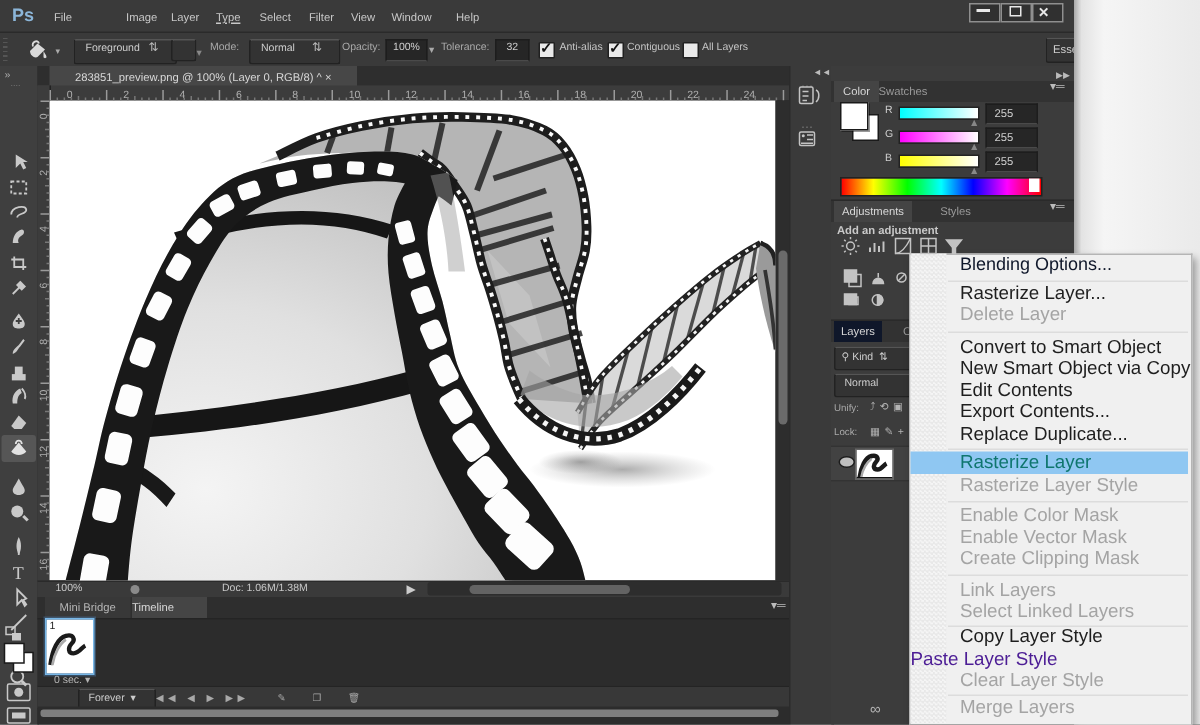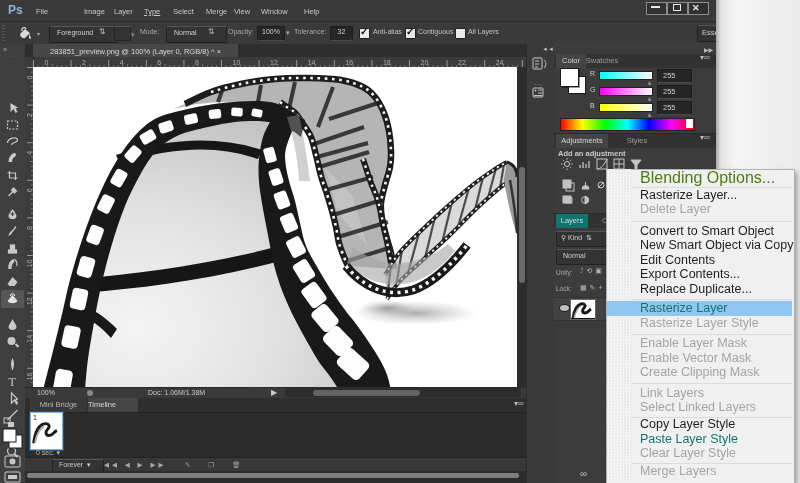--- a/index.html
+++ b/index.html
@@ -16,21 +16,21 @@
 <div class="abs" id="pswin" style="left:0;top:0;width:716px;height:483px;background:#3a3a3a;box-shadow:2px 0 6px rgba(0,0,0,.35);"></div>
 
 <div class="abs" style="left:0;top:0;width:716px;height:21px;background:#3a3a3a;border-bottom:1px solid #2a2a2a;"></div>
 <div class="abs" style="left:8px;top:3px;font-size:12px;font-weight:bold;color:#8cb6d9;letter-spacing:0px;">Ps</div>
 <div class="abs" style="left:36px;top:7px;font-size:7.5px;color:#c8c8c8;">File</div>
 <div class="abs" style="left:59px;top:7px;font-size:7.5px;color:#c8c8c8;margin-top:44px;">Edit</div>
 <div class="abs" style="left:84px;top:7px;font-size:7.5px;color:#c8c8c8;">Image</div>
 <div class="abs" style="left:114px;top:7px;font-size:7.5px;color:#c8c8c8;">Layer</div>
 <div class="abs" style="left:144px;top:7px;font-size:7.5px;color:#c8c8c8;text-decoration:underline;">Type</div>
 <div class="abs" style="left:173px;top:7px;font-size:7.5px;color:#c8c8c8;">Select</div>
-<div class="abs" style="left:206px;top:7px;font-size:7.5px;color:#c8c8c8;">Merge</div>
+<div class="abs" style="left:206px;top:7px;font-size:7.5px;color:#c8c8c8;">Filter</div>
 <div class="abs" style="left:234px;top:7px;font-size:7.5px;color:#c8c8c8;">View</div>
 <div class="abs" style="left:261px;top:7px;font-size:7.5px;color:#c8c8c8;">Window</div>
 <div class="abs" style="left:304px;top:7px;font-size:7.5px;color:#c8c8c8;">Help</div>
 
 <div class="abs" style="left:646px;top:2px;width:19px;height:11px;background:#303030;border:1px solid #8f8f8f;"></div>
 <div class="abs" style="left:667px;top:2px;width:19px;height:11px;background:#303030;border:1px solid #8f8f8f;"></div>
 <div class="abs" style="left:688px;top:2px;width:19px;height:11px;background:#303030;border:1px solid #8f8f8f;"></div>
 <div class="abs" style="left:651px;top:6px;width:9px;height:2px;background:#e8e8e8;"></div>
 <div class="abs" style="left:673px;top:4px;width:6px;height:5px;border:1.5px solid #e8e8e8;"></div>
 <div class="abs" style="left:692px;top:3px;color:#e8e8e8;font-size:9px;font-weight:bold;">✕</div>
@@ -137,62 +137,62 @@
 <div class="abs" style="left:556px;top:134px;width:52px;height:14px;background:#444;color:#d8d8d8;font-size:7.5px;line-height:14px;text-align:center;">Adjustments</div>
 <div class="abs" style="left:622px;top:134px;width:30px;height:14px;color:#9a9a9a;font-size:7.5px;line-height:14px;text-align:center;">Styles</div>
 <div class="abs" style="left:700px;top:136px;width:12px;height:7px;color:#bbb;font-size:8px;line-height:4px;">▾═</div>
 <div class="abs" style="left:554px;top:148px;width:162px;height:65px;background:#3c3c3c;"></div>
 <div class="abs" style="left:558px;top:149px;font-size:7.5px;font-weight:bold;color:#c9c9c9;">Add an adjustment</div>
 <div class="abs" id="adjrow1" style="left:560px;top:160px;width:150px;height:13px;"></div>
 <div class="abs" id="adjrow2" style="left:560px;top:176px;width:150px;height:13px;"></div>
 <div class="abs" id="adjrow3" style="left:560px;top:192px;width:150px;height:13px;"></div>
 
 <div class="abs" style="left:554px;top:213px;width:162px;height:15px;background:#323232;border-top:1px solid #2a2a2a;"></div>
-<div class="abs" style="left:556px;top:214px;width:32px;height:14px;background:#0f766e;color:#d8d8d8;font-size:7.5px;line-height:14px;text-align:center;">Layers</div>
+<div class="abs" style="left:556px;top:214px;width:32px;height:14px;background:#0f172a;color:#d8d8d8;font-size:7.5px;line-height:14px;text-align:center;">Layers</div>
 <div class="abs" style="left:596px;top:214px;width:34px;height:14px;color:#9a9a9a;font-size:7.5px;line-height:14px;text-align:center;">Chann</div>
 <div class="abs" style="left:554px;top:228px;width:162px;height:255px;background:#3c3c3c;"></div>
 <div class="abs dd" style="left:556px;top:231px;width:48px;height:12px;font-size:7px;padding:2px 0 0 4px;"><span style="font-size:7px;">⚲</span> Kind&nbsp;&nbsp;⇅</div>
 <div class="abs dd" style="left:556px;top:249px;width:45px;height:12px;font-size:7px;padding:2px 0 0 6px;">Normal</div>
 <div class="abs lab" style="left:556px;top:269px;font-size:6.5px;">Unify:</div>
 <div class="abs" style="left:580px;top:267px;font-size:7px;color:#b5b5b5;letter-spacing:3px;">⤴⟲▣</div>
 <div class="abs lab" style="left:556px;top:285px;font-size:6.5px;">Lock:</div>
 <div class="abs" style="left:580px;top:284px;font-size:7px;color:#b5b5b5;letter-spacing:3px;">▦✎+</div>
 <div class="abs" style="left:554px;top:297px;width:162px;height:22px;background:#424242;border-top:1px solid #333;border-bottom:1px solid #333;"></div>
 <div class="abs" style="left:559px;top:304px;width:9px;height:6px;border:1px solid #1c1c1c;border-radius:60%;background:#bfbfbf;"></div>
 <div class="abs" id="laythumb" style="left:571px;top:300px;width:22px;height:17px;background:#fff;border:1px solid #111;outline:1px solid #666;"></div>
 <div class="abs" style="left:580px;top:468px;font-size:10px;color:#b5b5b5;letter-spacing:8px;">∞&nbsp;fx</div>
 
 <div class="abs" style="left:716px;top:0;width:84px;height:483px;background:linear-gradient(90deg,#a8a8a8 0,#e3e3e3 5px,#f5f5f5 20px,#eaeaea 100%);"></div>
 
 <div class="abs" id="ctxmenu" style="left:606px;top:169px;width:187px;height:314px;background:#f0f0f0;border:1px solid #b5b5b5;border-bottom:none;box-shadow:2px 3px 5px rgba(0,0,0,.35);"></div>
 <div class="abs" style="left:607px;top:169px;width:24px;height:313px;background:conic-gradient(#f5f5f5 0 25%,#e8e8e8 0 50%,#f5f5f5 0 75%,#e8e8e8 0) 0 0/3px 3px;"></div>
-<div class="abs" style="left:640px;top:169px;font-size:16px;color:#4d7c0f;">Blending Options...</div>
+<div class="abs" style="left:640px;top:169px;font-size:12px;color:#0f172a;">Blending Options...</div>
 <div class="abs" style="left:632px;top:187px;width:160px;height:1px;background:#dcdcdc;"></div>
 <div class="abs" style="left:640px;top:188px;font-size:12.5px;color:#1e1e1e;">Rasterize Layer...</div>
 <div class="abs" style="left:640px;top:202px;font-size:12.5px;color:#a4a4a4;">Delete Layer</div>
 <div class="abs" style="left:632px;top:221px;width:160px;height:1px;background:#dcdcdc;"></div>
 <div class="abs" style="left:640px;top:224px;font-size:12.5px;color:#1e1e1e;">Convert to Smart Object</div>
 <div class="abs" style="left:640px;top:238px;font-size:12.5px;color:#1e1e1e;">New Smart Object via Copy</div>
 <div class="abs" style="left:640px;top:253px;font-size:12.5px;color:#1e1e1e;">Edit Contents</div>
 <div class="abs" style="left:640px;top:267px;font-size:12.5px;color:#1e1e1e;">Export Contents...</div>
 <div class="abs" style="left:640px;top:282px;font-size:12.5px;color:#1e1e1e;">Replace Duplicate...</div>
 <div class="abs" style="left:632px;top:299px;width:160px;height:1px;background:#dcdcdc;"></div>
 <div class="abs" style="left:607px;top:301px;width:185px;height:15px;background:#8fc7f2;"></div>
 <div class="abs" style="left:640px;top:301px;font-size:12.5px;color:#0f766e;">Rasterize Layer</div>
 <div class="abs" style="left:640px;top:316px;font-size:12.5px;color:#a4a4a4;">Rasterize Layer Style</div>
 <div class="abs" style="left:632px;top:334px;width:160px;height:1px;background:#dcdcdc;"></div>
-<div class="abs" style="left:640px;top:336px;font-size:12.5px;color:#a4a4a4;">Enable Layer Mask</div>
+<div class="abs" style="left:640px;top:336px;font-size:12.5px;color:#a4a4a4;">Enable Color Mask</div>
 <div class="abs" style="left:640px;top:351px;font-size:12.5px;color:#a4a4a4;">Enable Vector Mask</div>
 <div class="abs" style="left:640px;top:365px;font-size:12.5px;color:#a4a4a4;">Create Clipping Mask</div>
 <div class="abs" style="left:632px;top:383px;width:160px;height:1px;background:#dcdcdc;"></div>
 <div class="abs" style="left:640px;top:386px;font-size:12.5px;color:#a4a4a4;">Link Layers</div>
 <div class="abs" style="left:640px;top:400px;font-size:12.5px;color:#a4a4a4;">Select Linked Layers</div>
 <div class="abs" style="left:632px;top:417px;width:160px;height:1px;background:#dcdcdc;"></div>
 <div class="abs" style="left:640px;top:417px;font-size:12.5px;color:#1e1e1e;">Copy Layer Style</div>
-<div class="abs" style="left:640px;top:432px;font-size:12.5px;color:#0f766e;">Paste Layer Style</div>
+<div class="abs" style="left:607px;top:432px;font-size:12.5px;color:#4c1d95;">Paste Layer Style</div>
 <div class="abs" style="left:640px;top:446px;font-size:12.5px;color:#a4a4a4;">Clear Layer Style</div>
 <div class="abs" style="left:632px;top:463px;width:160px;height:1px;background:#dcdcdc;"></div>
 <div class="abs" style="left:640px;top:464px;font-size:12.5px;color:#a4a4a4;">Merge Layers</div>
 <svg class="abs" style="left:25px;top:57px;" width="501" height="10">
     <line x1="8.5" y1="3" x2="8.5" y2="10" stroke="#9a9a9a" stroke-width="1"></line>
     <text x="19.5" y="8" font-size="7" fill="#b0b0b0" font-family="Liberation Sans">0</text>
     <line x1="13.2" y1="8" x2="13.2" y2="10" stroke="#777" stroke-width="1"></line>
     <line x1="17.9" y1="8" x2="17.9" y2="10" stroke="#777" stroke-width="1"></line>
     <line x1="22.6" y1="8" x2="22.6" y2="10" stroke="#777" stroke-width="1"></line>
     <line x1="27.3" y1="7" x2="27.3" y2="10" stroke="#777" stroke-width="1"></line>

